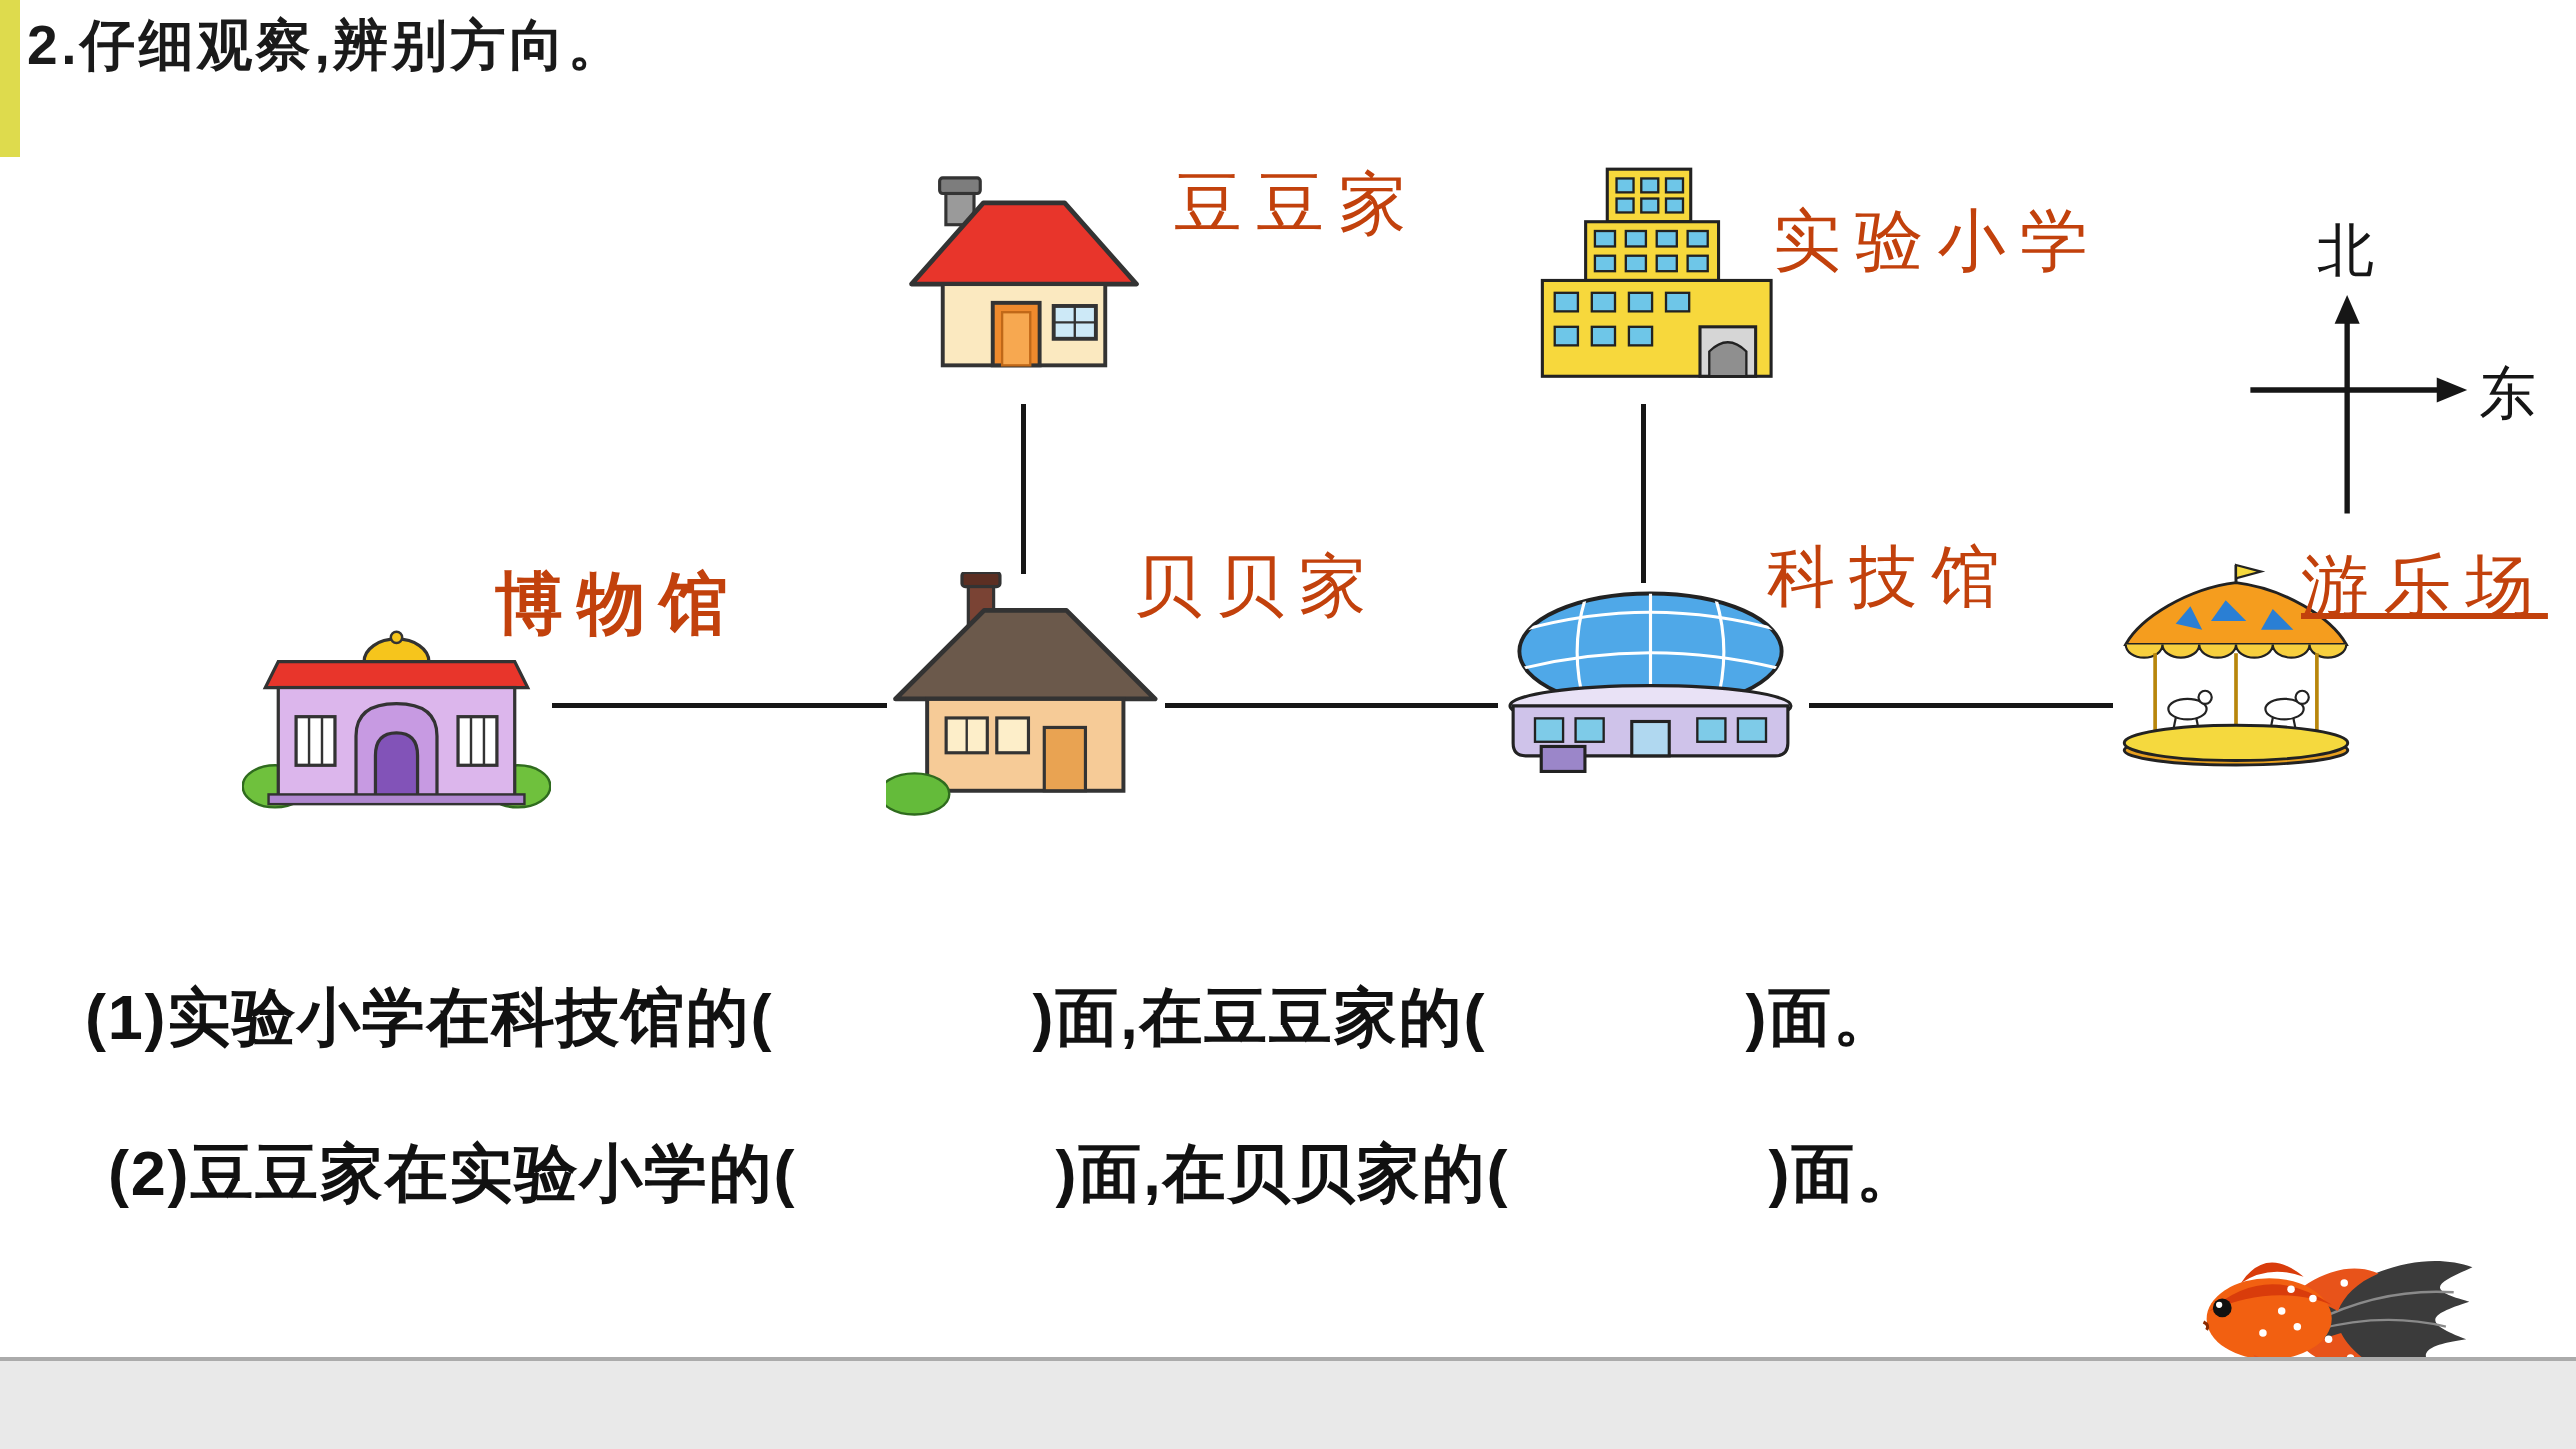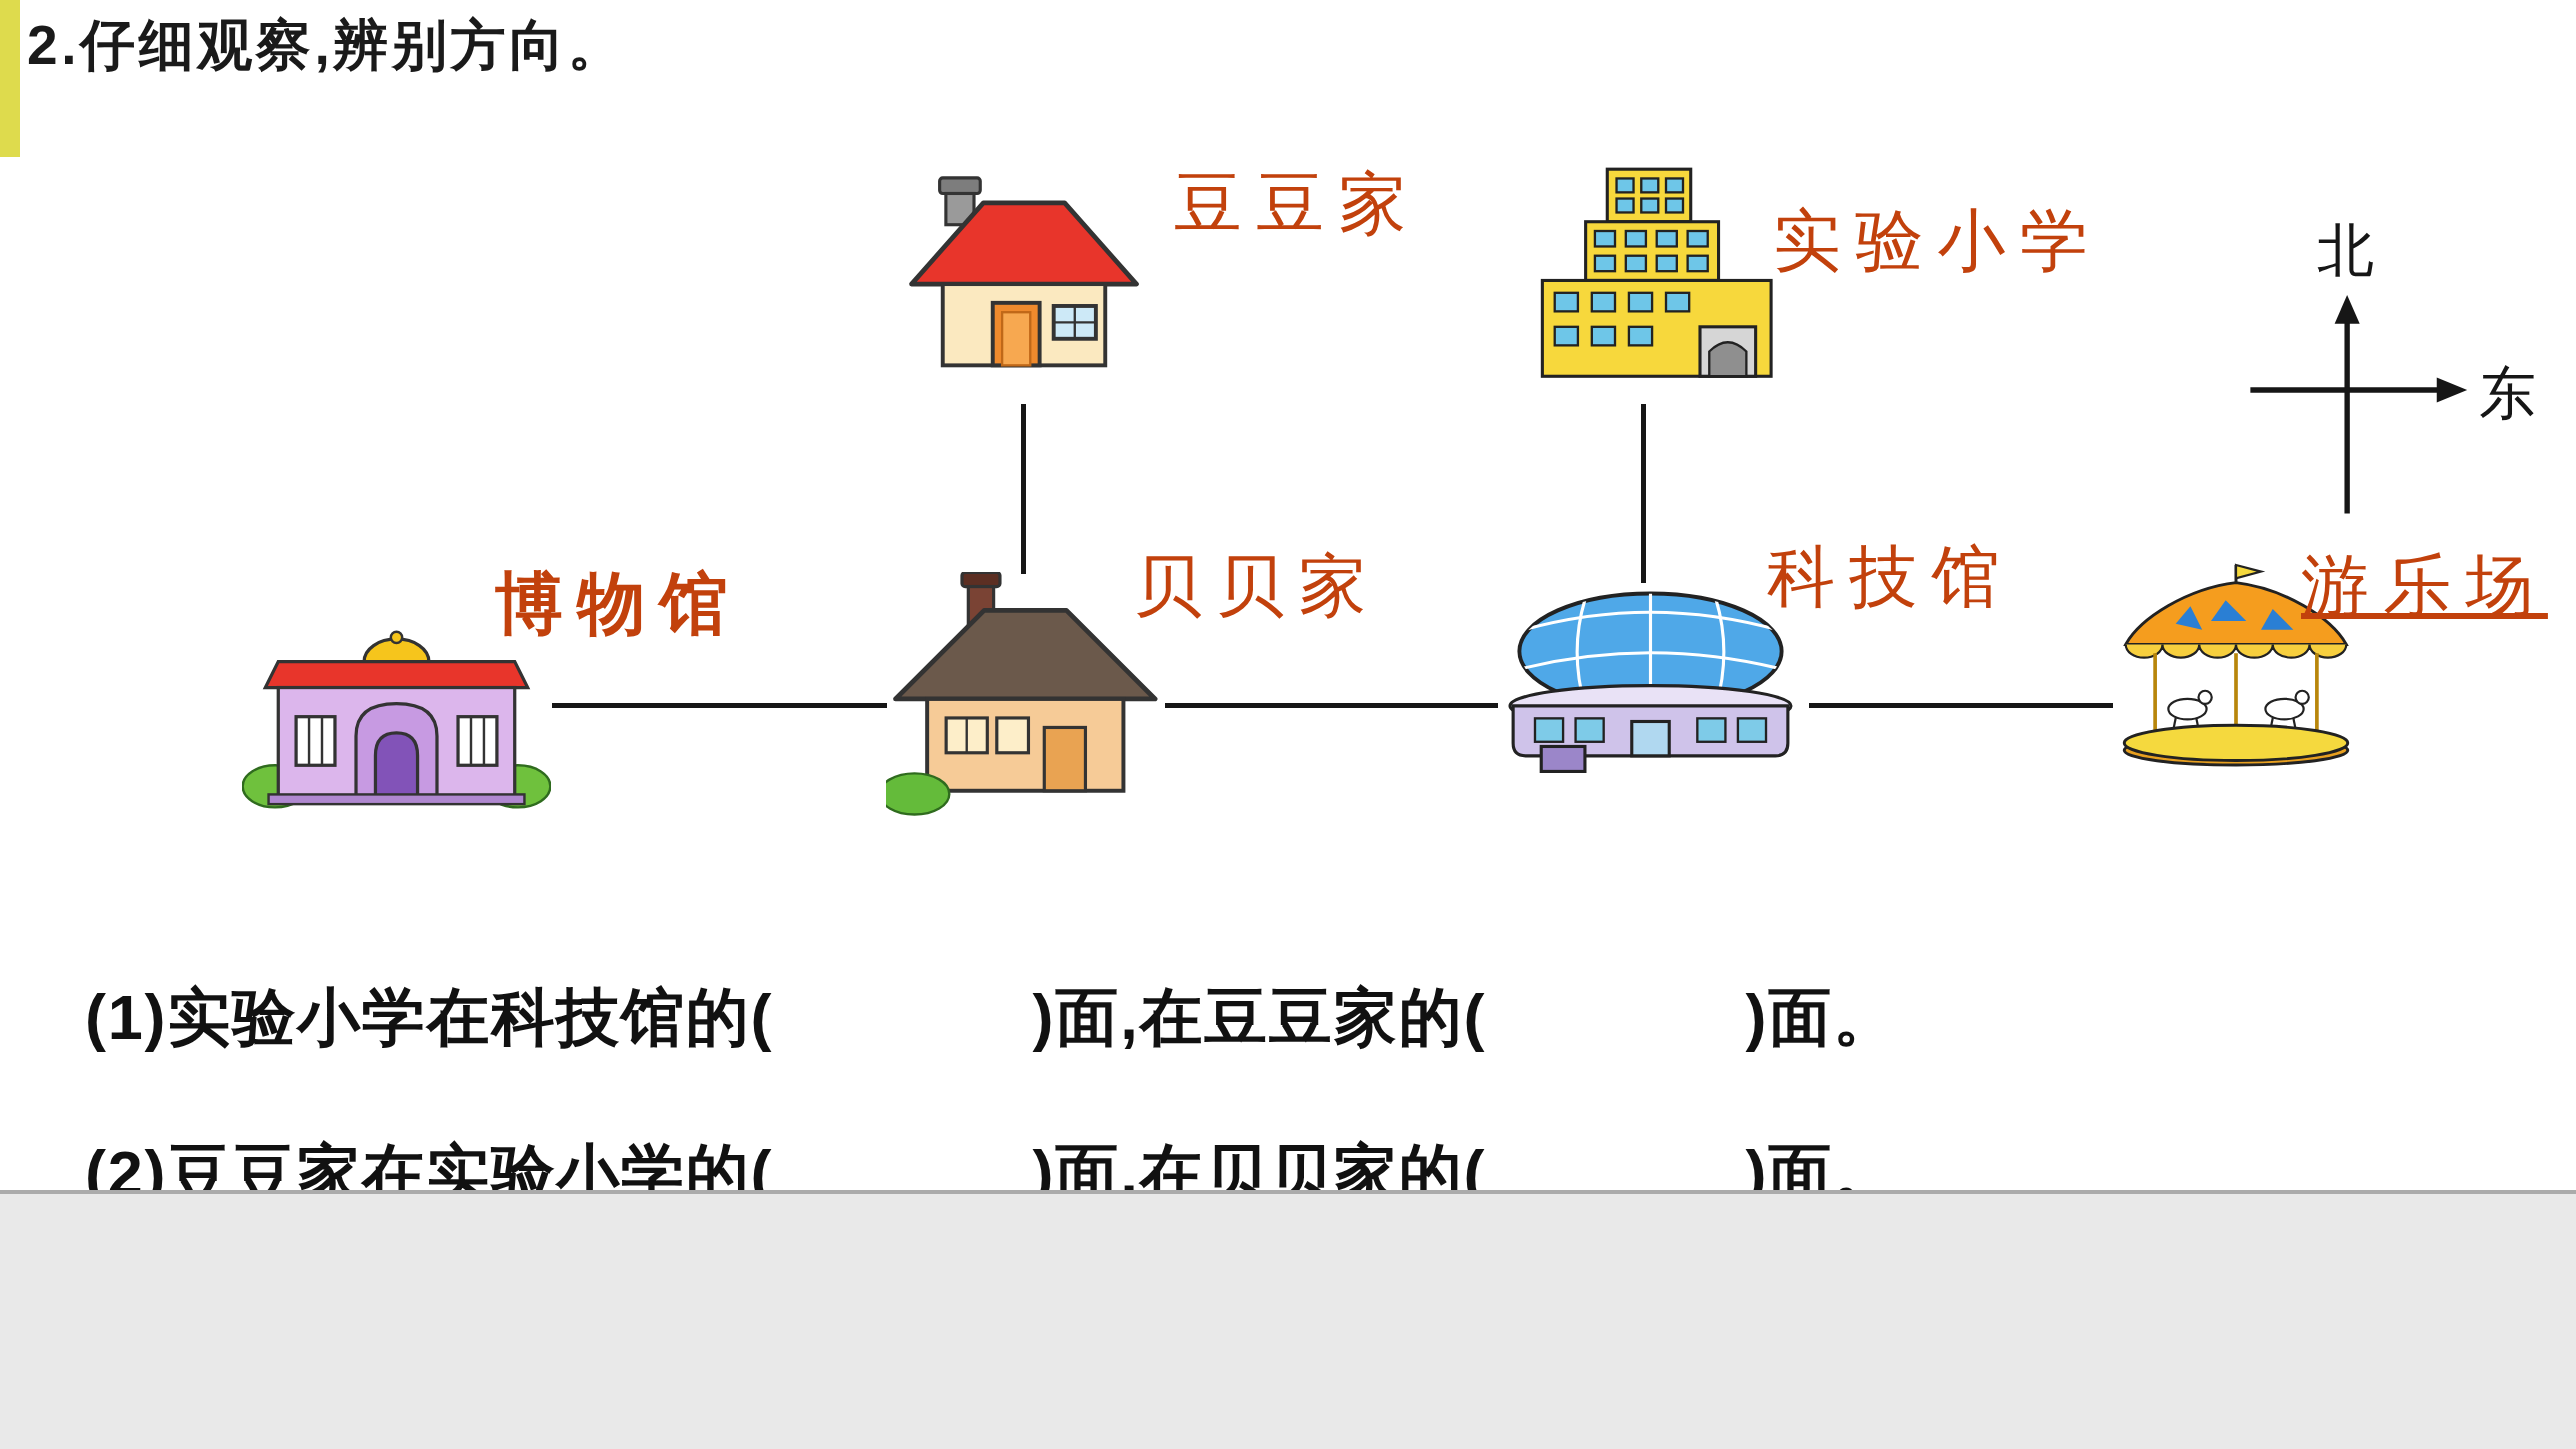--- a/index.html
+++ b/index.html
@@ -1,18 +1,18 @@
 <!DOCTYPE html>
 <html style="font-size:14.3px"><head>
 <meta charset="utf-8">
 <style>
   html,body{margin:0;padding:0;background:#e9e9e9;}
   #page{
     position:relative;
-    width:2576px;height:1194px;
+    width:2576px;height:1361px;
     background:#ffffff;
     overflow:hidden;
     font-family:"Liberation Sans", sans-serif;
     color:#1a1a1a;
   }
   .abs{position:absolute;}
   #accent-stripe{
     left:0;top:0;width:19.7px;height:157px;
     background:#dedb4d;
   }
@@ -206,21 +206,21 @@
       <line x1="58" y1="106" x2="60" y2="116" stroke="#222" stroke-width="1.5"></line>
       <line x1="110" y1="106" x2="108" y2="116" stroke="#222" stroke-width="1.5"></line>
       <line x1="124" y1="106" x2="126" y2="116" stroke="#222" stroke-width="1.5"></line>
       <ellipse cx="85" cy="128" rx="76" ry="10" fill="#e8a020" stroke="#222" stroke-width="2"></ellipse>
       <ellipse cx="85" cy="123" rx="76" ry="12" fill="#f5d93e" stroke="#222" stroke-width="2"></ellipse>
     </svg>
   </div>
   <div class="abs bldg-label" style="left:2301px;top:541px;text-decoration:underline;">游乐场</div>
 
   <div class="abs question" style="top:975px;">(1)实验小学在科技馆的(　　　　)面,在豆豆家的(　　　　)面。</div>
-  <div class="abs question" style="top:1131px;">(2)豆豆家在实验小学的(　　　　)面,在贝贝家的(　　　　)面。</div>
+  <div class="abs question" style="top:1131px;margin-left:23px;">(2)豆豆家在实验小学的(　　　　)面,在贝贝家的(　　　　)面。</div>
 
   <div class="abs" style="left:2187px;top:1236px;width:291px;height:172px;">
     <svg viewBox="0 0 185 110" width="291" height="172">
       <path d="M78,50 C115,18 155,10 182,20 C160,30 150,34 180,42 C155,50 148,55 178,66 C150,70 142,76 168,92 C138,92 108,78 80,62 Z" fill="#3b3b3b"></path>
       <path d="M80,55 C110,40 140,34 170,36" stroke="#8a8a8a" stroke-width="1.5" fill="none"></path>
       <path d="M82,60 C112,52 140,52 165,58" stroke="#8a8a8a" stroke-width="1.5" fill="none"></path>
       <path d="M70,35 C90,20 108,18 122,24 C108,30 100,38 96,48 Z" fill="#e8531a"></path>
       <path d="M72,70 C90,86 110,90 124,86 C110,78 102,70 98,62 Z" fill="#e8531a"></path>
       <ellipse cx="52" cy="53" rx="40" ry="26" fill="#f26011"></ellipse>
       <path d="M14,48 Q50,16 92,44 Q55,30 14,48 Z" fill="#d93c0b"></path>

